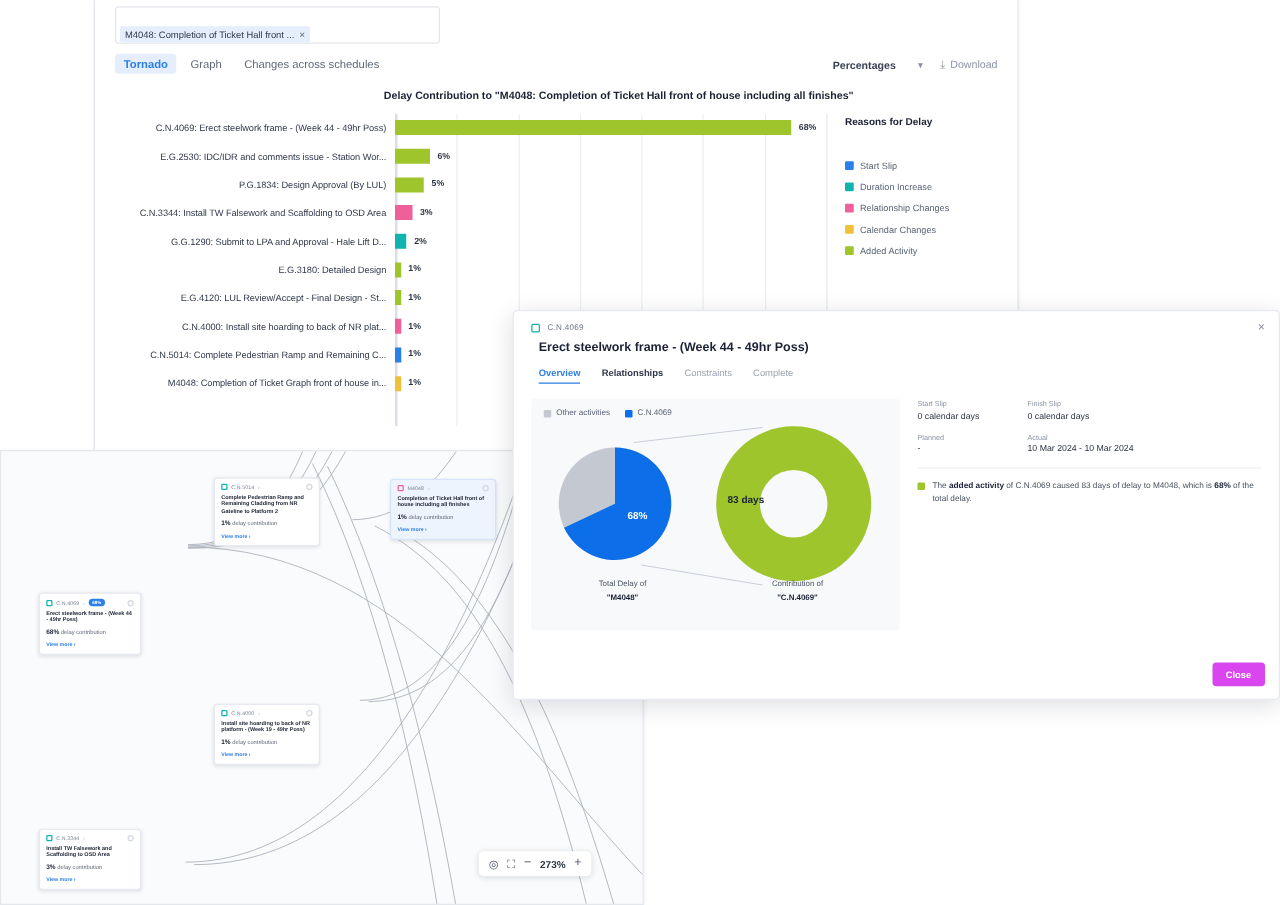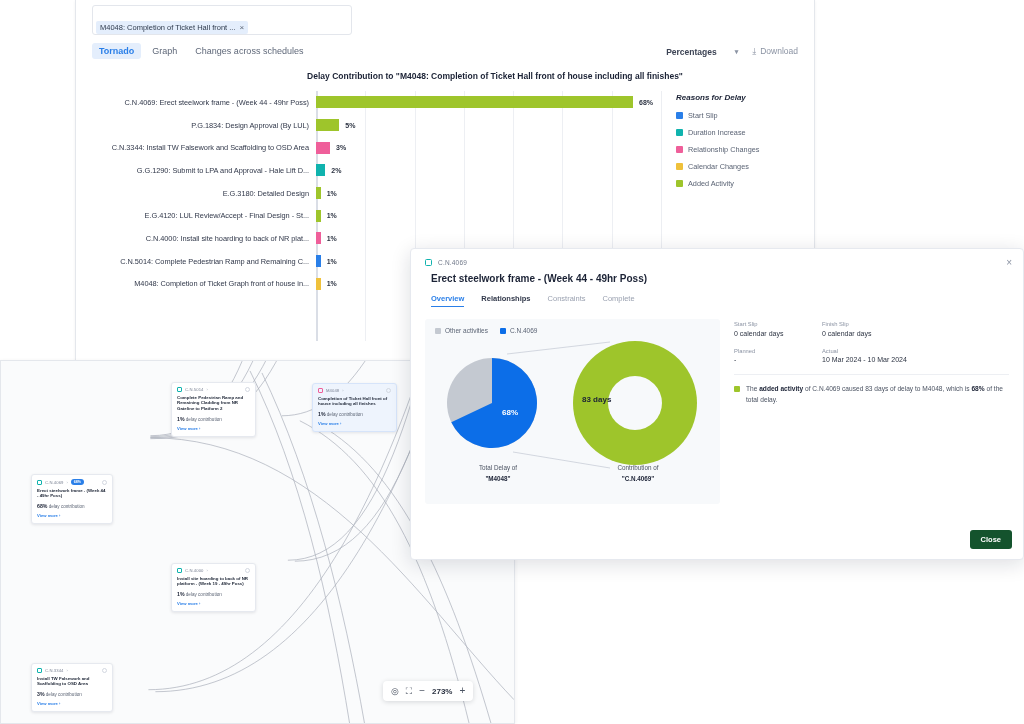--- a/index.html
+++ b/index.html
@@ -144,21 +144,21 @@
   .axis0 {
     position: absolute; left: 240px; top: 0; bottom: 0; width: 1.5px; background: #dadee6;
   }
 
   
   .legend {
     position: absolute;
     left: 600px; top: 2px;
     width: 135px;
   }
-  .legend-title { font-size: 8px; font-weight: bold; color: #1b2235; margin-bottom: 9px; font-style: italic; }
+  .legend-title { font-size: 8px; font-weight: bold; color: #1b2235; margin-bottom: 26px; }
   .legend-item { display: flex; align-items: center; gap: 5px; margin-bottom: 8px; }
   .legend-swatch { width: 7px; height: 7px; border-radius: 1px; }
   .legend-label { font-size: 7.3px; color: #5a6374; }
   .legend-divider {
     position: absolute; left: 585px; top: 0; width: 1px; height: 160px; background: #eceef2;
   }
 
   
   #graph-panel {
     position: absolute;
@@ -253,21 +253,21 @@
   .kv-v { font-size: 7px; color: #2c3342; }
   .kv-col { min-width: 62px; }
   .m-sep { height: 1px; background: #edeff3; margin: 3px 0 9px 0; }
   .note { display: flex; gap: 6px; align-items: flex-start; }
   .note-sw { width: 6px; height: 6px; border-radius: 1px; background: #9ec52b; margin-top: 2px; flex: none; }
   .note-txt { font-size: 6.6px; color: #4b5362; line-height: 1.6; }
   .note-txt b { color: #1b2235; }
 
   .m-foot { position: absolute; right: 11px; bottom: 10px; }
   .btn-close {
-    background: #14532d; color: #fff;
+    background: #d946ef; color: #fff;
     font-size: 7.5px; font-weight: bold;
     border: none; border-radius: 3px;
     padding: 5px 11px; cursor: pointer;
   }
 </style>
 </head>
 <body>
 
 <div id="delay-navigator">
 
@@ -307,20 +307,27 @@
         <span style="left: 295.714px;"></span>
         <span style="left: 345px;"></span>
       </div>
     <div class="axis0"></div>
     <div id="tornado-rows">
         <div class="t-row">
           <div class="t-label">C.N.4069: Erect steelwork frame - (Week 44 - 49hr Poss)</div>
           <div class="t-track">
             <div class="t-bar" style="width: 317.027px; background: rgb(158, 197, 43);"></div>
             <div class="t-val">68%</div>
+          </div>
+        </div>
+        <div class="t-row">
+          <div class="t-label">E.G.2530: IDC/IDR and comments issue - Station Wor...</div>
+          <div class="t-track">
+            <div class="t-bar" style="width: 27.973px; background: rgb(158, 197, 43);"></div>
+            <div class="t-val">6%</div>
           </div>
         </div>
         <div class="t-row">
           <div class="t-label">P.G.1834: Design Approval (By LUL)</div>
           <div class="t-track">
             <div class="t-bar" style="width: 23.3108px; background: rgb(158, 197, 43);"></div>
             <div class="t-val">5%</div>
           </div>
         </div>
         <div class="t-row">

